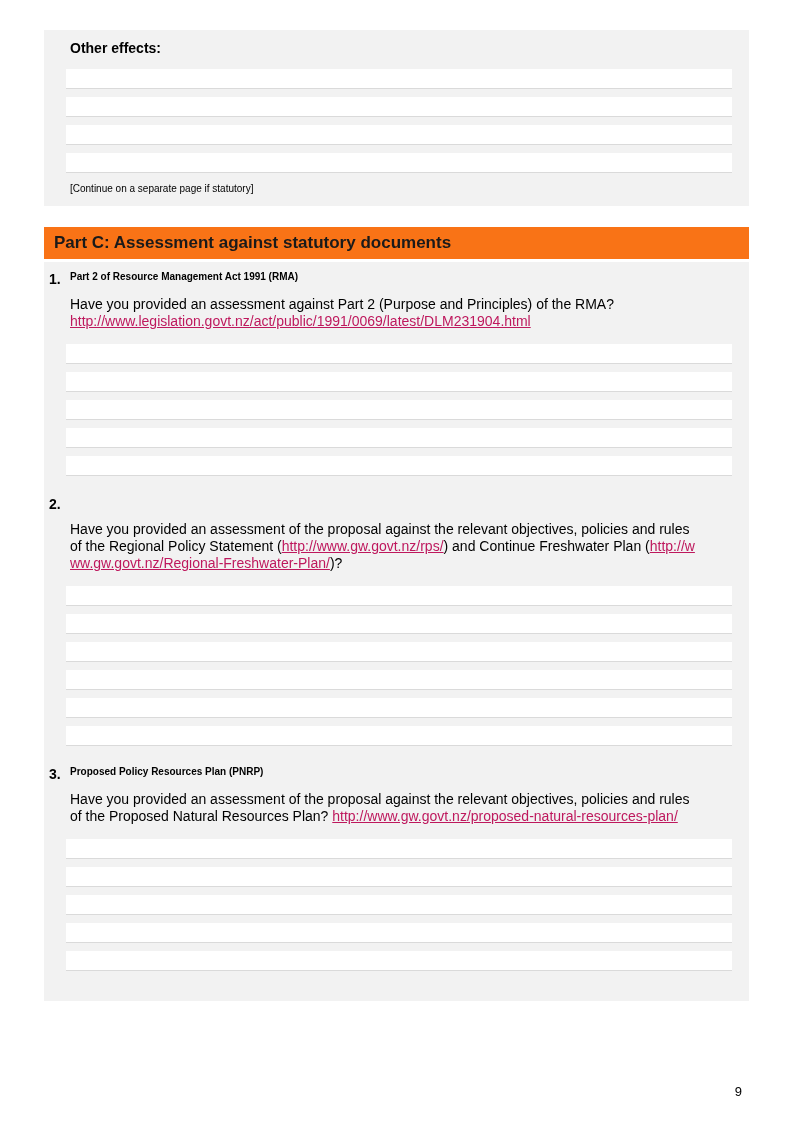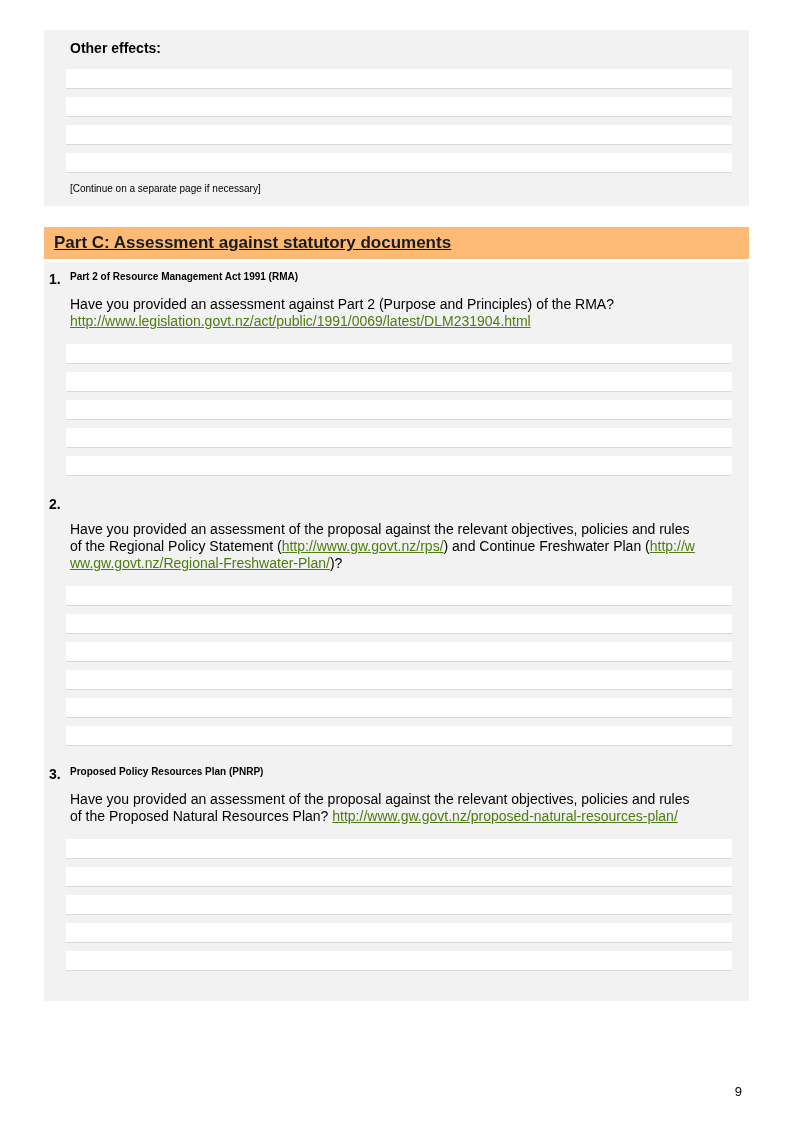--- a/index.html
+++ b/index.html
@@ -27,41 +27,40 @@
     background:#ffffff;
     border-bottom:1px solid #dadada;
     margin-bottom:8px;
   }
   .oe-note { font-size:10px; margin:10px 0 0 26px; color:#000000; }
 
   
   .partc-bar {
     margin-top:21px;
     height:32px;
-    background:#fdba74;
+    background:#f97316;
     display:flex;
     align-items:center;
     padding-left:10px;
-    text-decoration:underline;
   }
   .partc-title { font-weight:bold; font-size:17px; color:#1a1a1a; }
 
   
   .main-block { margin-top:3px; padding:9px 0 22px 0; }
   .section { margin-bottom:20px; }
   .section:last-child { margin-bottom:0; }
   .section-heading { display:flex; padding-left:5px; margin-bottom:9px; }
   .section-number { width:21px; font-weight:bold; font-size:14px; flex:0 0 21px; }
   .section-title { font-weight:bold; font-size:10px; }
   .section-question {
     margin:0 51px 14px 26px;
     line-height:17px;
     font-size:14px;
   }
-  a.doc-link { color:#4d7c0f; text-decoration:underline; word-break:break-all; }
+  a.doc-link { color:#be185d; text-decoration:underline; word-break:break-all; }
 
   .page-number {
     position:absolute;
     right:58px;
     bottom:32px;
     font-size:13px;
     color:#000000;
   }
 </style>
 </head>
@@ -71,21 +70,21 @@
   <div class="content">
 
     <section class="block other-effects">
       <div class="oe-label">Other effects:</div>
       <div class="lines">
           <div class="answer-line"></div>
           <div class="answer-line"></div>
           <div class="answer-line"></div>
           <div class="answer-line"></div>
         </div>
-      <div class="oe-note">[Continue on a separate page if necessary]</div>
+      <div class="oe-note">[Continue on a separate page if statutory]</div>
     </section>
 
     <div class="partc-bar">
       <span class="partc-title">Part C: Assessment against statutory documents</span>
     </div>
 
     <section class="block main-block">
 
       <div class="section">
         <div class="section-heading">

